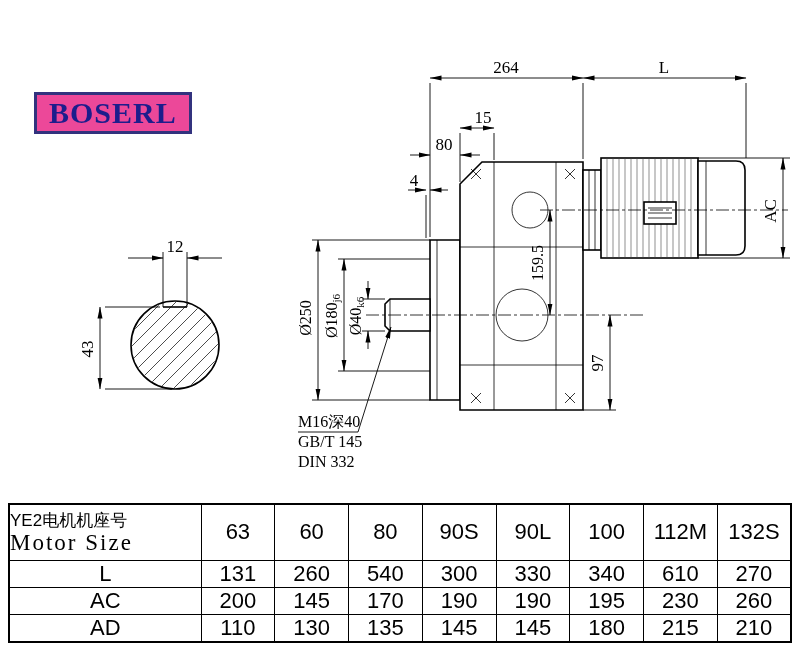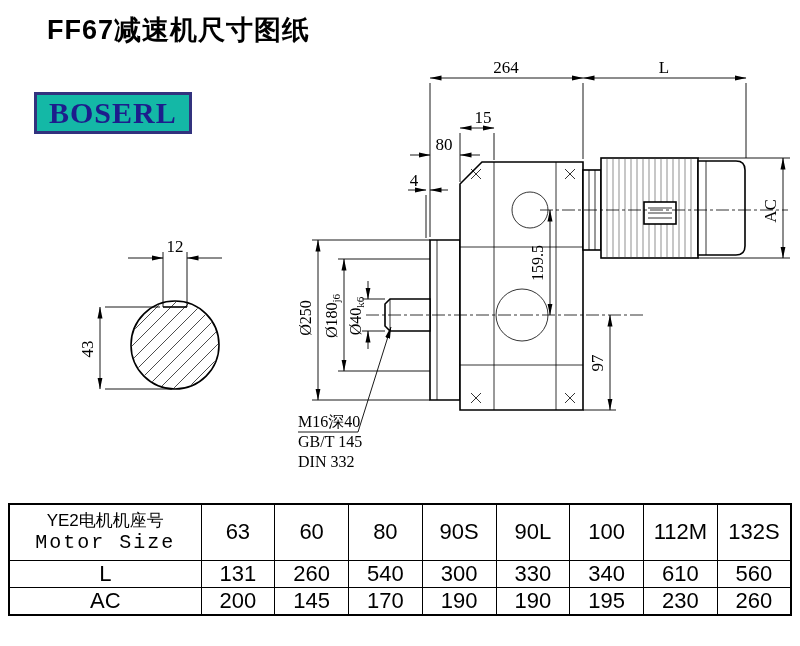--- a/index.html
+++ b/index.html
@@ -1,20 +1,20 @@
 <!DOCTYPE html>
 <html><head>
 <meta charset="utf-8">
 <style>
   html,body { margin:0; padding:0; background:#fff; }
   .page { position:relative; width:800px; height:646px; background:#fff; overflow:hidden;
           font-family:"Liberation Sans", sans-serif; color:#000; }
   .title { position:absolute; left:47px; top:12px; margin:0; font-size:27px; font-weight:bold;
            letter-spacing:1px; color:#000; }
-  .logo-box { position:absolute; left:34px; top:92px; border:3px solid #32327e; padding:1px 12px; background:#14b8a6; }
+  .logo-box { position:absolute; left:34px; top:92px; border:3px solid #32327e; padding:1px 12px; background:#ec4899; }
   .logo-box span { font-family:"Liberation Serif", serif; font-weight:bold; font-size:30px;
                    color:#1d1d8c; letter-spacing:1px; }
   svg.drawing { position:absolute; left:0; top:55px; }
 
   .obj   { stroke:#000; stroke-width:1.6; fill:none; }
   .objf  { stroke:#000; stroke-width:1.6; fill:#fff; }
   .thin  { stroke:#000; stroke-width:0.8; fill:none; }
   .fin   { stroke:#444; stroke-width:0.6; fill:none; }
   .dim   { stroke:#000; stroke-width:0.9; fill:none; }
   .hatch { stroke:#000; stroke-width:0.7; fill:none; }
@@ -22,30 +22,29 @@
   text.dimtxt { font-family:"Liberation Serif", serif; font-size:16px; fill:#000; }
   text.dimbig { font-family:"Liberation Serif", serif; font-size:17px; fill:#000; }
   tspan.fit { font-size:11px; }
 
   table.dim-table { position:absolute; left:8px; top:503px; width:784px; border-collapse:collapse;
                     table-layout:fixed; text-align:center; background:#fff; border:2px solid #000; }
   table.dim-table th, table.dim-table td { border:1px solid #000; font-weight:normal; padding:0; }
   table.dim-table tr.hdr { height:56px; }
   table.dim-table tr.datarow { height:27px; }
   td.num, td.rowlabel, th.sizehdr { font-size:22px; }
-  th.labelcol { text-align:center; padding-left:10px; }
+  th.labelcol { text-align:left; padding-left:10px; }
   th.labelcol .cn { font-size:17px; line-height:22px; }
-  th.labelcol .en { font-size:20px; line-height:22px; font-family:Liberation Mono, monospace; letter-spacing:2px; }
+  th.labelcol .en { font-size:23px; line-height:22px; font-family:Liberation Serif, serif; letter-spacing:2px; }
 </style>
 </head>
 <body>
 
 <div class="page">
 
-  <h1 class="title">FF67减速机尺寸图纸</h1>
 
   <div class="logo-box">
     <span>BOSERL</span>
   </div>
 
   <svg class="drawing" width="800" height="450" viewBox="0 0 800 450">
     <defs>
       <marker id="arr" markerWidth="12" markerHeight="6" refX="11.5" refY="3" orient="auto-start-reverse" markerUnits="userSpaceOnUse">
         <path d="M0,0.5 L12,3 L0,5.5 Z" fill="#000"></path>
       </marker>
@@ -161,29 +160,40 @@
     </tr>
     <tr class="datarow">
       <td class="rowlabel">L</td>
       <td class="num">131</td>
       <td class="num">260</td>
       <td class="num">540</td>
       <td class="num">300</td>
       <td class="num">330</td>
       <td class="num">340</td>
       <td class="num">610</td>
-      <td class="num">560</td>
+      <td class="num">270</td>
     </tr>
     <tr class="datarow">
       <td class="rowlabel">AC</td>
       <td class="num">200</td>
       <td class="num">145</td>
       <td class="num">170</td>
       <td class="num">190</td>
       <td class="num">190</td>
       <td class="num">195</td>
       <td class="num">230</td>
       <td class="num">260</td>
     </tr>
+    <tr class="datarow">
+      <td class="rowlabel">AD</td>
+      <td class="num">110</td>
+      <td class="num">130</td>
+      <td class="num">135</td>
+      <td class="num">145</td>
+      <td class="num">145</td>
+      <td class="num">180</td>
+      <td class="num">215</td>
+      <td class="num">210</td>
+    </tr>
   </tbody>
     </table>
 
 </div>
 
 </body></html>

